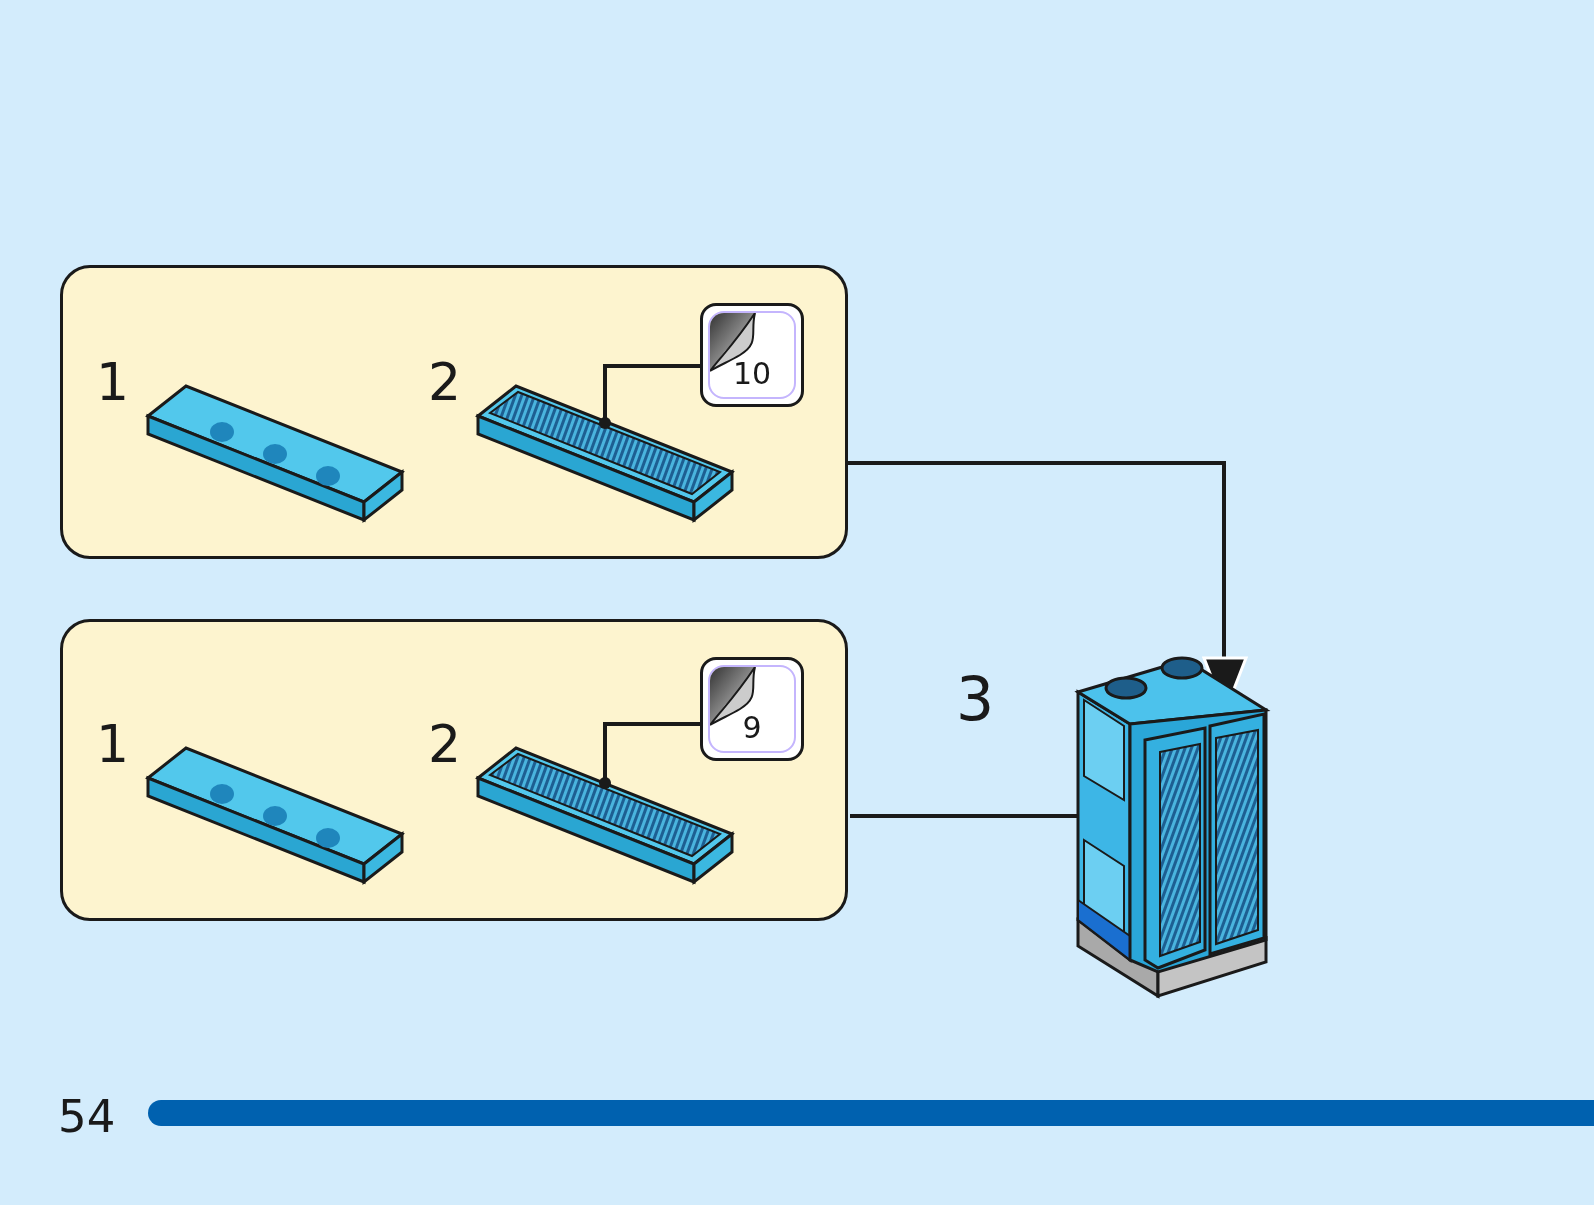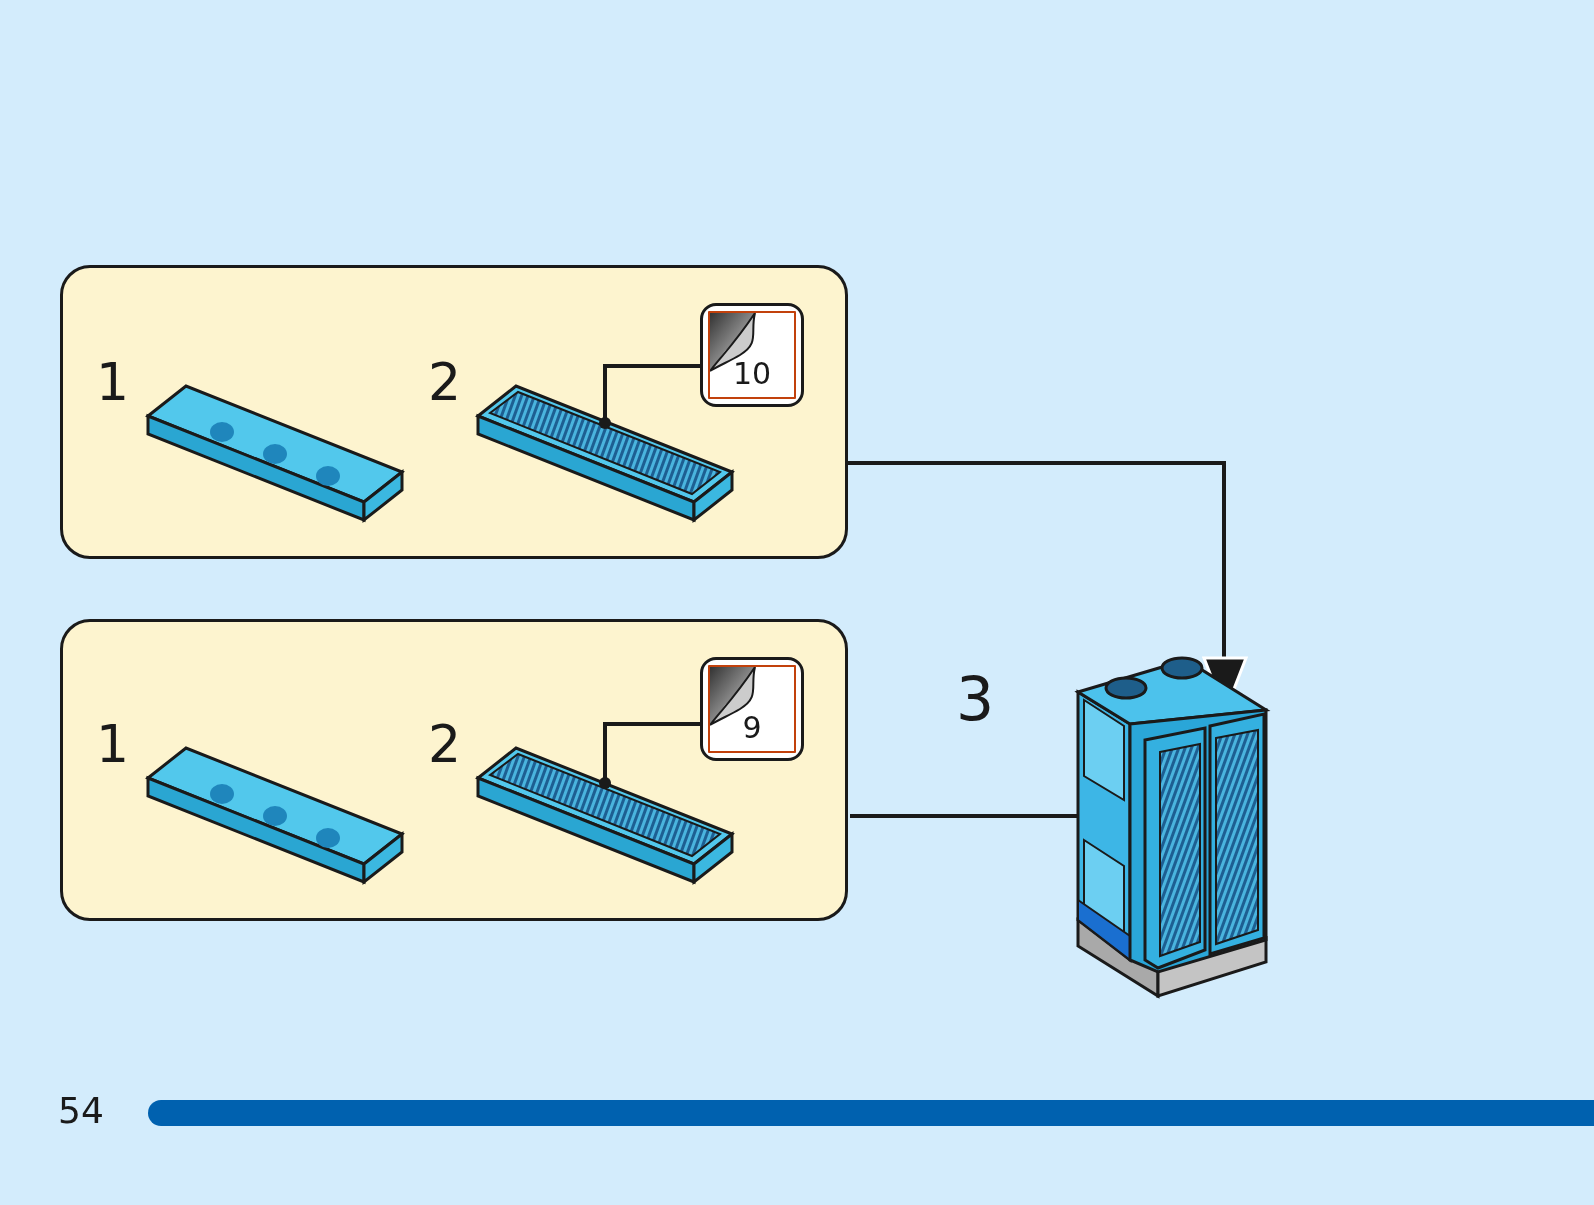--- a/index.html
+++ b/index.html
@@ -1,23 +1,23 @@
 <!DOCTYPE html>
 <html><head>
 <meta charset="utf-8">
 <style>
   html,body{margin:0;padding:0;}
   body{width:1594px;height:1205px;background:#d3ecfc;position:relative;overflow:hidden;font-family:"DejaVu Sans",sans-serif;}
   .sub{position:absolute;left:60px;width:788px;background:#fdf4cf;border:3px solid #1a1a1a;border-radius:30px;box-sizing:border-box;}
   .num{position:absolute;font-size:52px;color:#1a1a1a;font-family:"DejaVu Sans",sans-serif;}
   .callout{position:absolute;width:104px;height:104px;background:#fff;border:3px solid #1a1a1a;border-radius:16px;box-sizing:border-box;}
-  .callout .inner{position:absolute;left:5px;top:5px;right:5px;bottom:5px;border:2px solid #c2410c;border-radius:1px;overflow:hidden;}
+  .callout .inner{position:absolute;left:5px;top:5px;right:5px;bottom:5px;border:2px solid #c4b5fd;border-radius:16px;overflow:hidden;}
   .callout .cnt{position:absolute;left:0;right:0;bottom:6px;text-align:center;font-size:30px;color:#1a1a1a;}
   svg{position:absolute;overflow:visible;}
-  .page-num{position:absolute;left:58px;top:1090px;font-size:36px;color:#1a1a1a;}
+  .page-num{position:absolute;left:58px;top:1090px;font-size:45px;color:#1a1a1a;}
   .bar{position:absolute;left:148px;top:1100px;width:1460px;height:26px;background:#0061af;border-radius:13px;}
 </style>
 </head>
 <body>
 
 <div class="sub" style="top:265px;height:294px;"></div>
 <div class="num" style="left:96px;top:352px;">1</div>
 <div class="num" style="left:428px;top:352px;">2</div>
 
 <svg style="left:0;top:0;" width="1594" height="1205">

